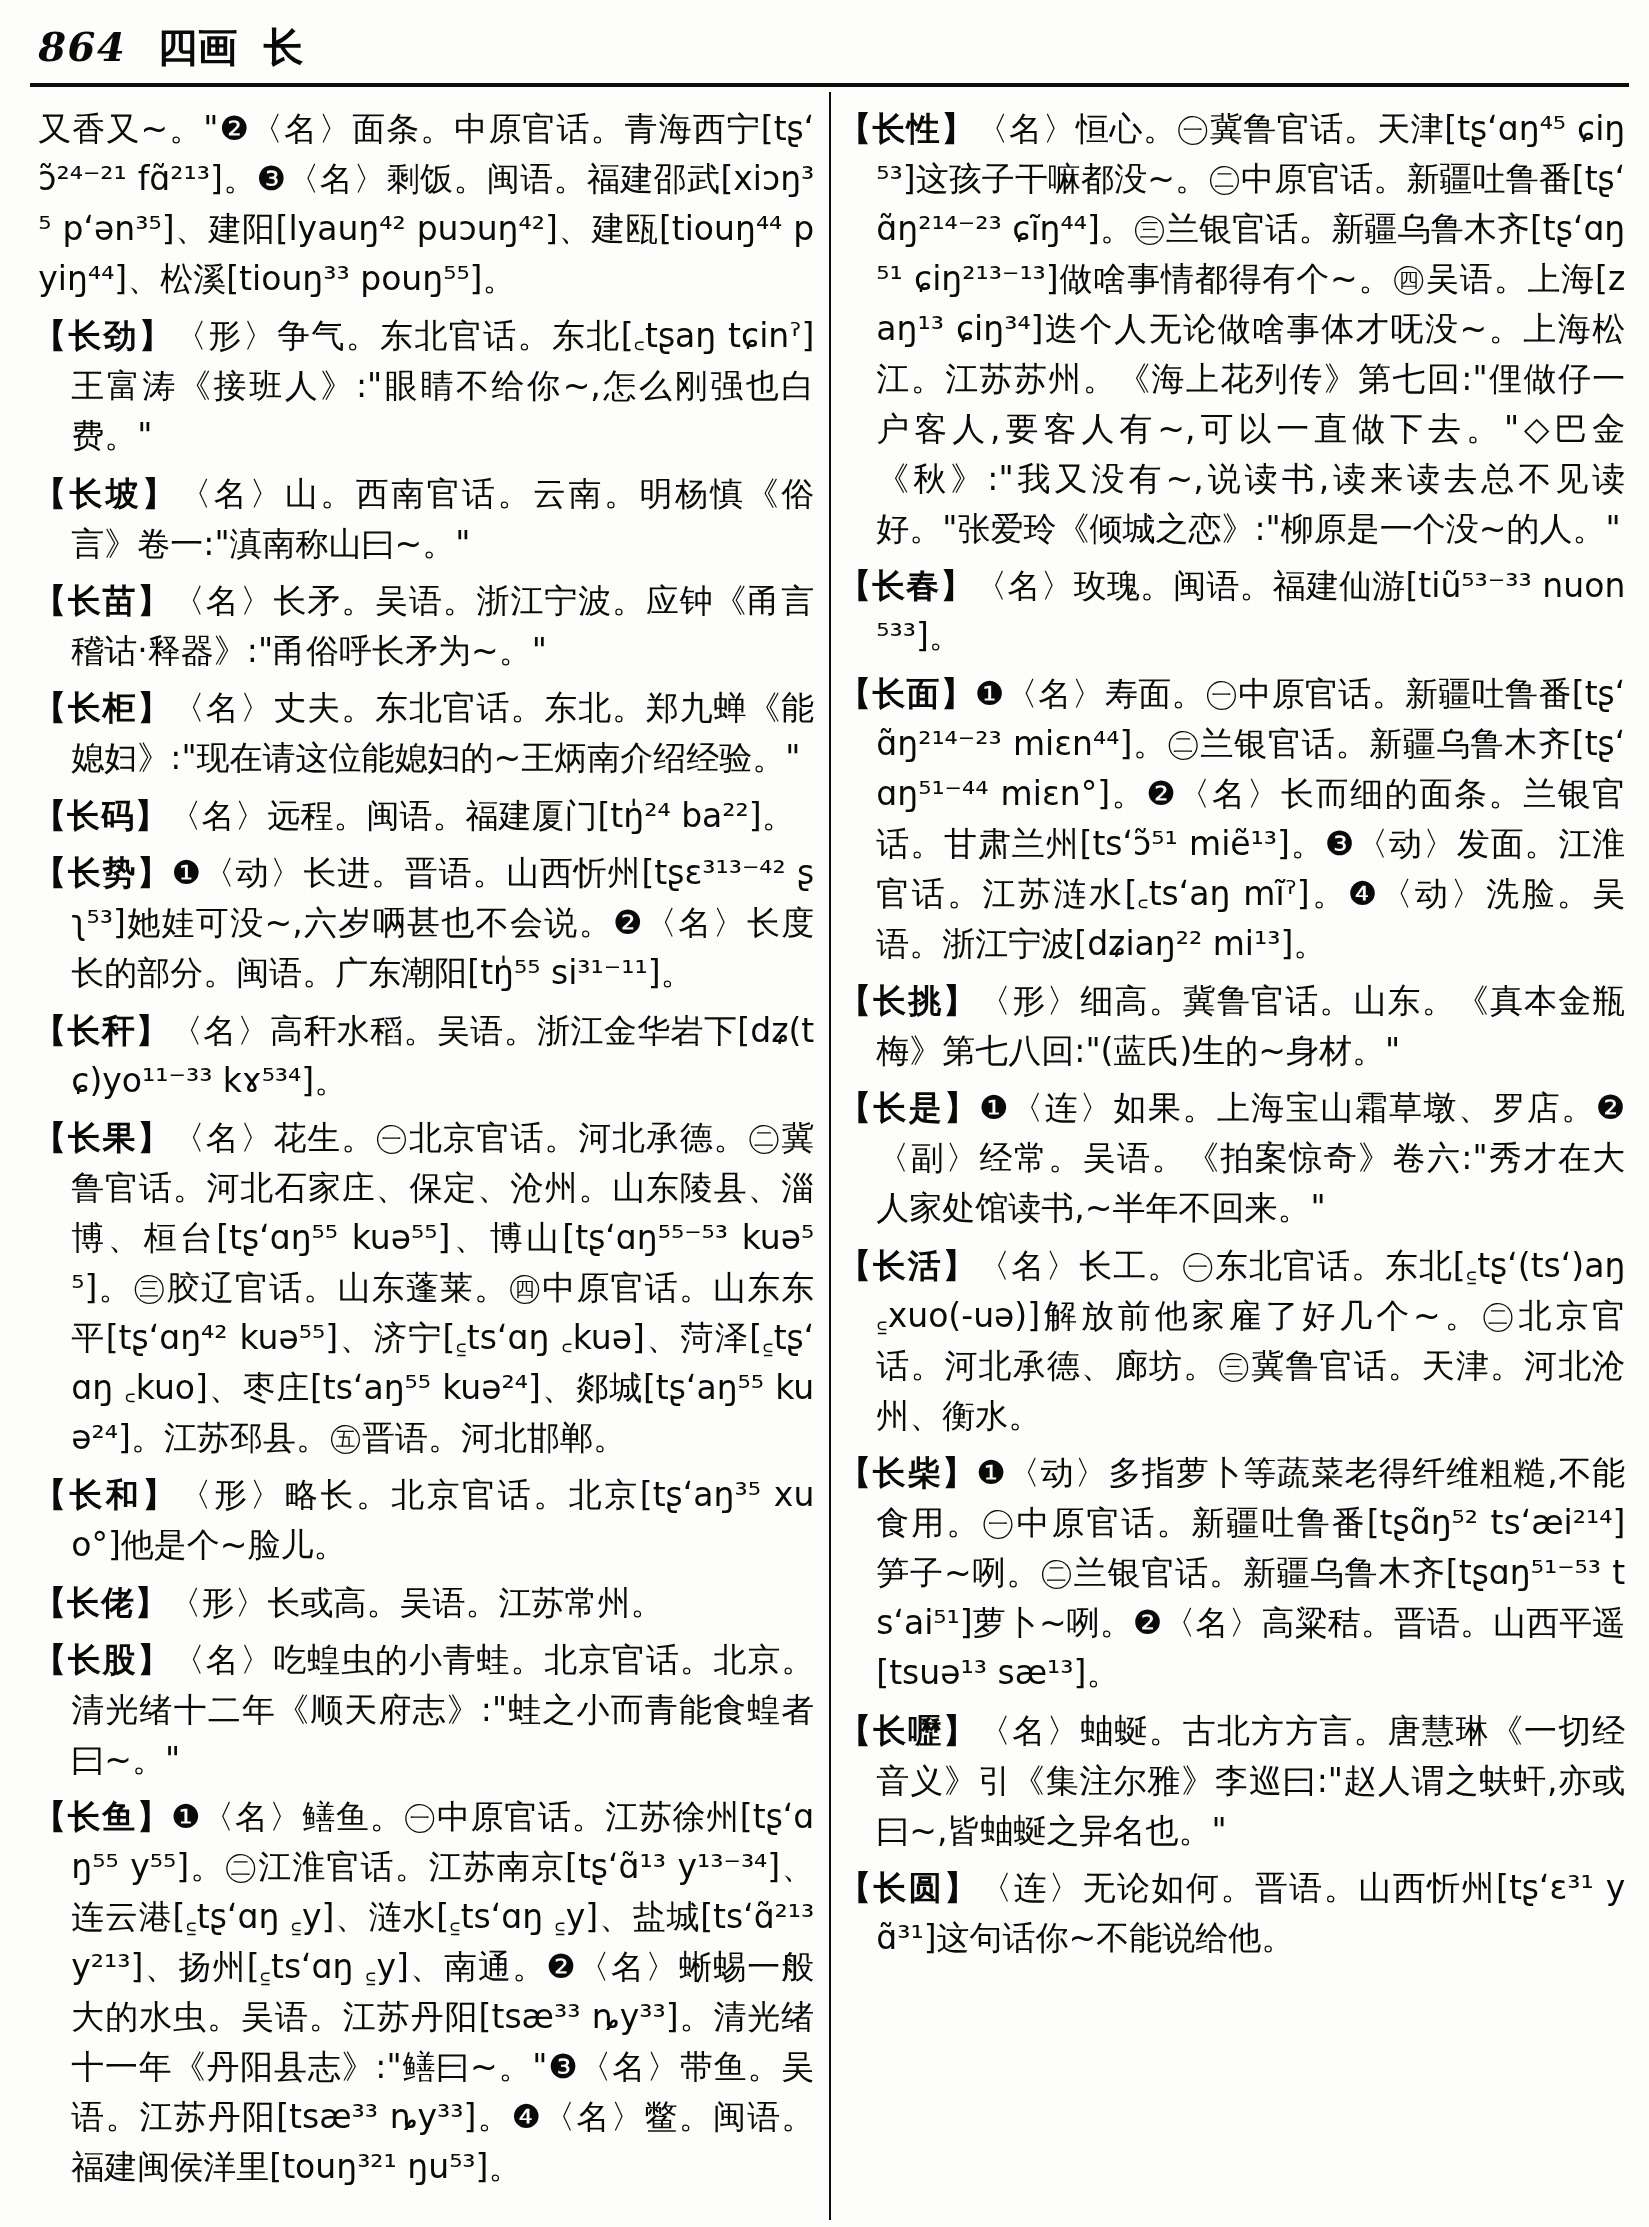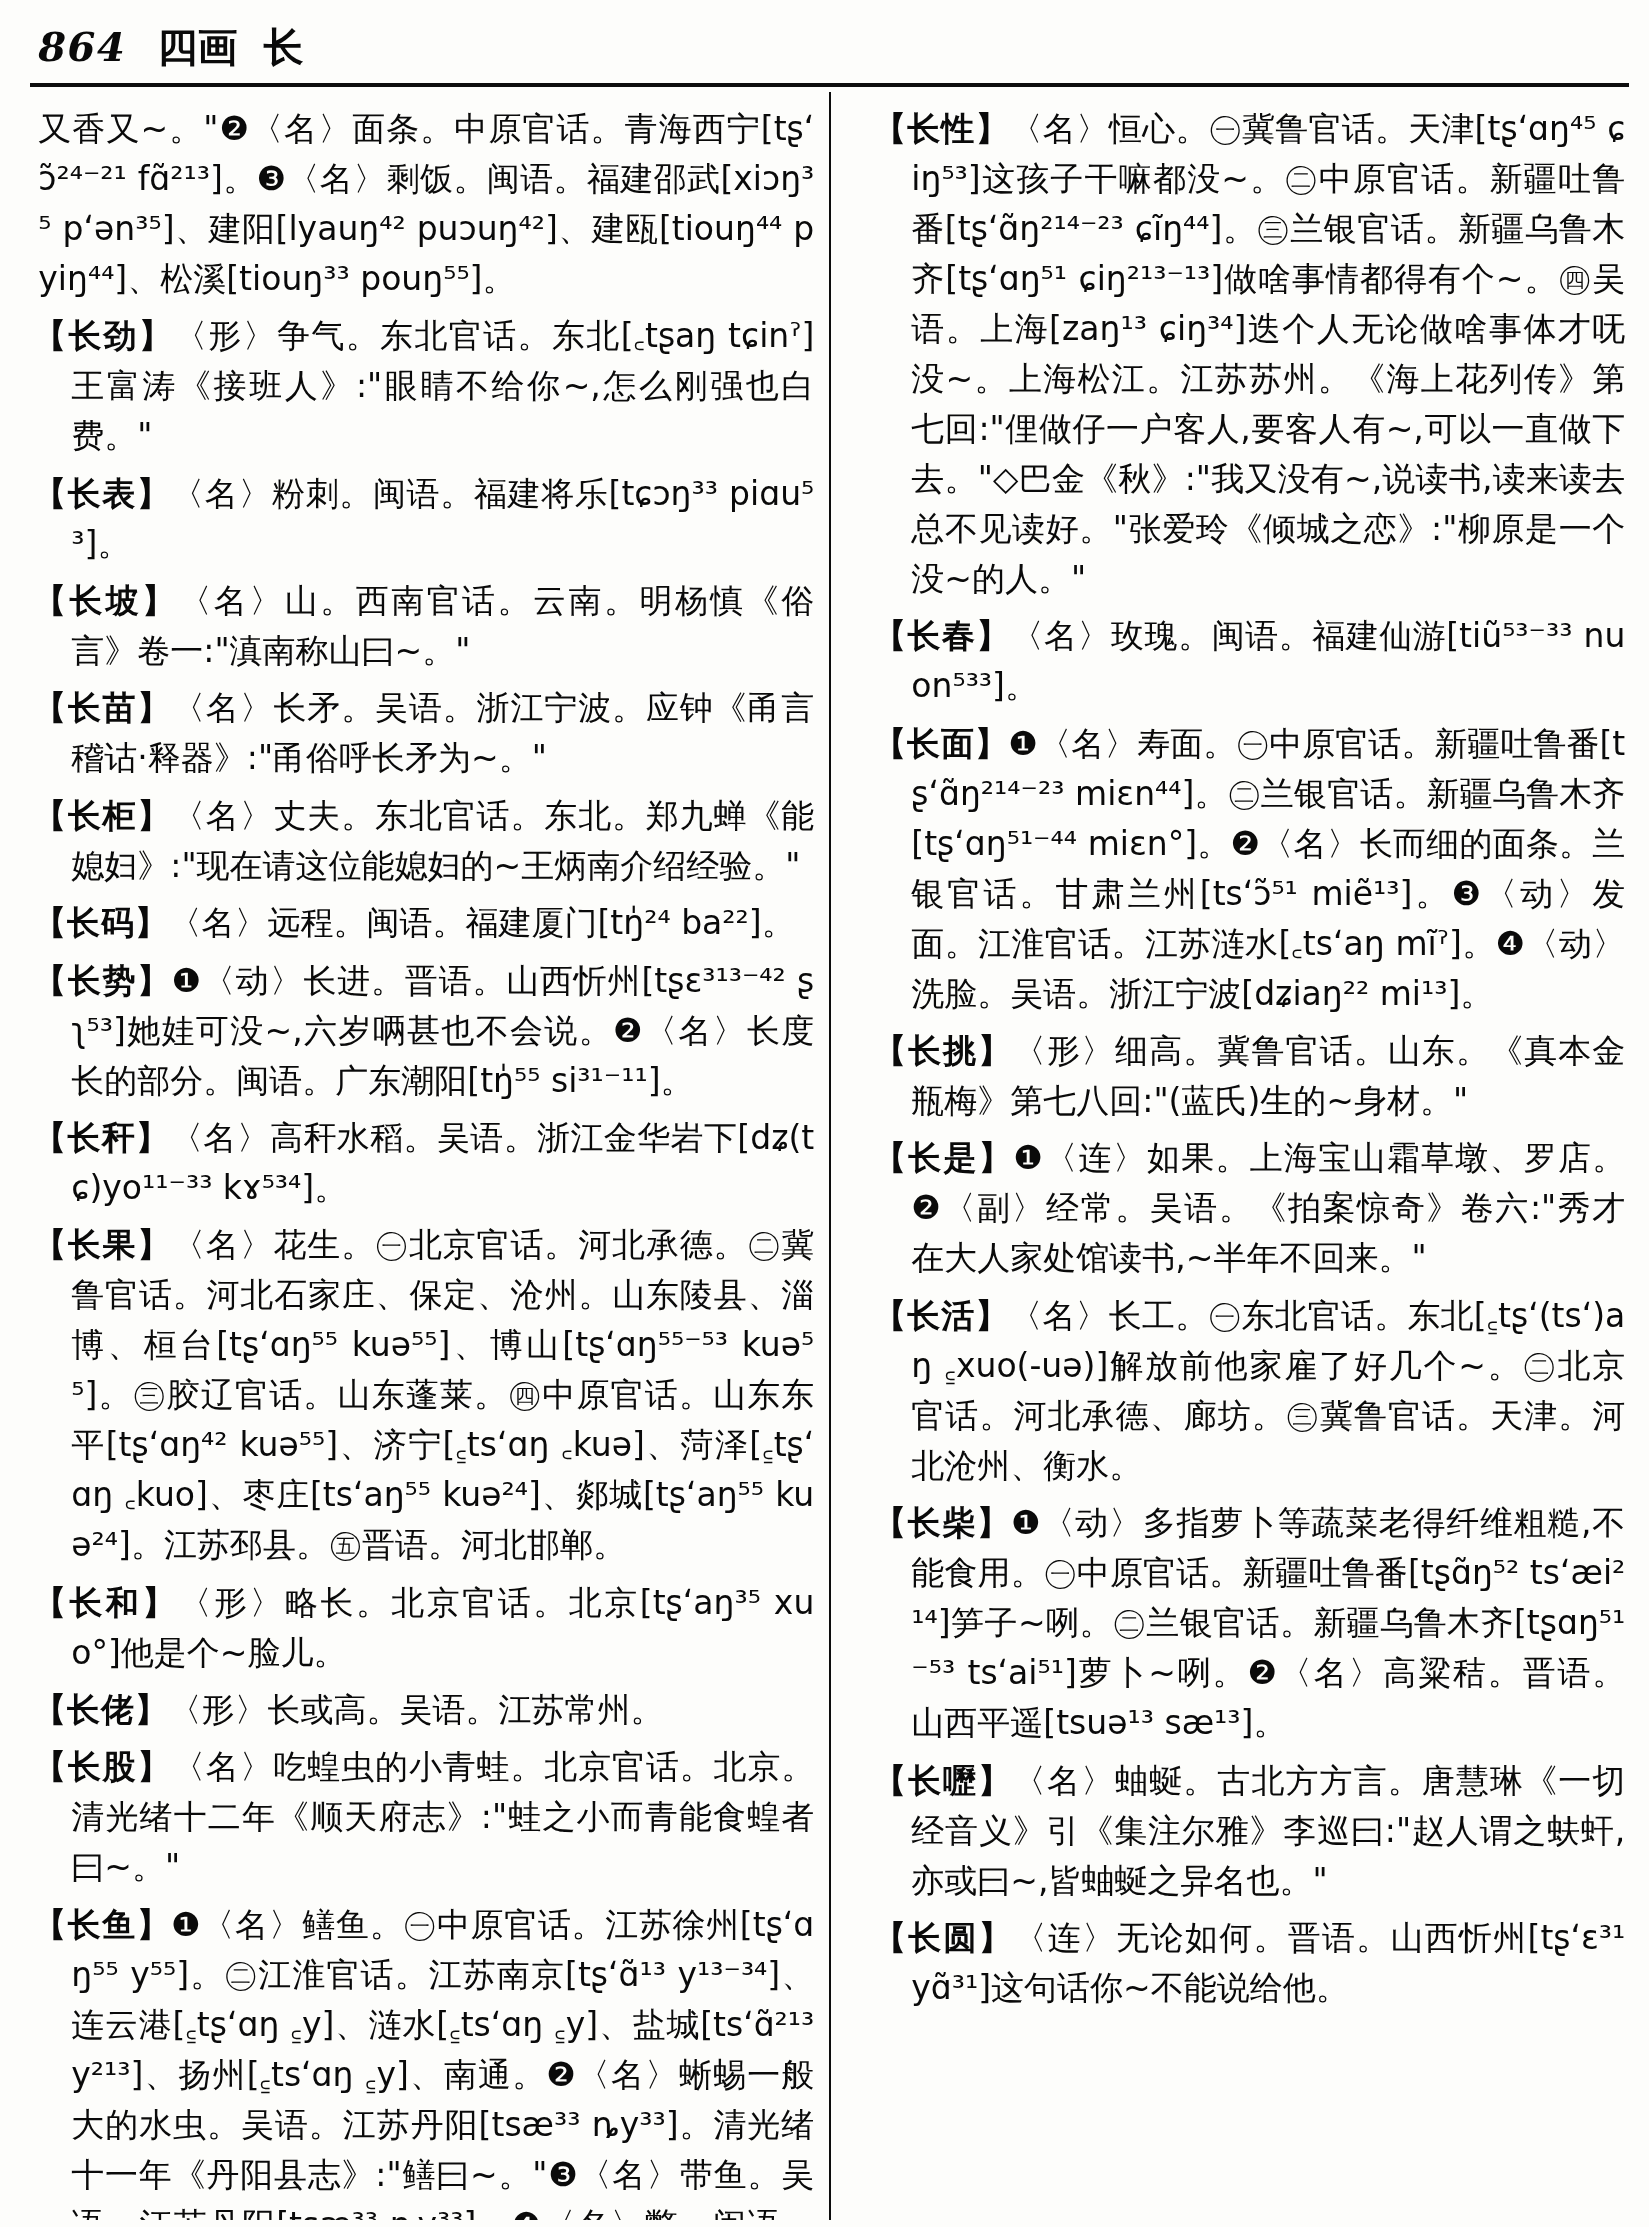--- a/index.html
+++ b/index.html
@@ -43,21 +43,21 @@
     height: 2128px;
   }
   .col {
     width: 50%;
     box-sizing: border-box;
     padding: 11.5px 15px 0 3.3px;
     overflow: hidden;
   }
   .col-right {
     border-left: 2.5px solid #0d0d0d;
-    padding-left: 42px;
+    padding-left: 7px;
     padding-right: 3.3px;
   }
   .entry {
     font-size: 33px;
     line-height: 50px;
     text-align: justify;
     padding-left: 38px;
     text-indent: -38px;
     margin: 0 0 7.4px 0;
     word-break: break-all;
@@ -75,21 +75,20 @@
   <div class="header">
     <span class="pagenum">864</span>
     <span class="section">四画</span>
     <span class="headchar">长</span>
   </div>
   <div class="rule"></div>
   <div class="columns">
     <div class="col col-left" id="col-left">
         <div class="entry cont"><span class="body">又香又~。"❷〈名〉面条。中原官话。青海西宁[tʂʻɔ̃²⁴⁻²¹ fɑ̃²¹³]。❸〈名〉剩饭。闽语。福建邵武[xiɔŋ³⁵ pʻən³⁵]、建阳[lyauŋ⁴² puɔuŋ⁴²]、建瓯[tiouŋ⁴⁴ pyiŋ⁴⁴]、松溪[tiouŋ³³ pouŋ⁵⁵]。</span></div>
         <div class="entry"><span class="hw">【长劲】</span><span class="body">〈形〉争气。东北官话。东北[꜀tʂaŋ tɕinˀ]王富涛《接班人》:"眼睛不给你~,怎么刚强也白费。"</span></div>
-        <div class="entry"><span class="hw">【长表】</span><span class="body">〈名〉粉刺。闽语。福建将乐[tɕɔŋ³³ piɑu⁵³]。</span></div>
         <div class="entry"><span class="hw">【长坡】</span><span class="body">〈名〉山。西南官话。云南。明杨慎《俗言》卷一:"滇南称山曰~。"</span></div>
         <div class="entry"><span class="hw">【长苗】</span><span class="body">〈名〉长矛。吴语。浙江宁波。应钟《甬言稽诂·释器》:"甬俗呼长矛为~。"</span></div>
         <div class="entry"><span class="hw">【长柜】</span><span class="body">〈名〉丈夫。东北官话。东北。郑九蝉《能媳妇》:"现在请这位能媳妇的~王炳南介绍经验。"</span></div>
         <div class="entry"><span class="hw">【长码】</span><span class="body">〈名〉远程。闽语。福建厦门[tŋ̍²⁴ ba²²]。</span></div>
         <div class="entry"><span class="hw">【长势】</span><span class="body">❶〈动〉长进。晋语。山西忻州[tʂɛ³¹³⁻⁴² ʂʅ⁵³]她娃可没~,六岁唡甚也不会说。❷〈名〉长度长的部分。闽语。广东潮阳[tŋ̍⁵⁵ si³¹⁻¹¹]。</span></div>
         <div class="entry"><span class="hw">【长秆】</span><span class="body">〈名〉高秆水稻。吴语。浙江金华岩下[dʑ(tɕ)yo¹¹⁻³³ kɤ⁵³⁴]。</span></div>
         <div class="entry"><span class="hw">【长果】</span><span class="body">〈名〉花生。㊀北京官话。河北承德。㊁冀鲁官话。河北石家庄、保定、沧州。山东陵县、淄博、桓台[tʂʻɑŋ⁵⁵ kuə⁵⁵]、博山[tʂʻɑŋ⁵⁵⁻⁵³ kuə⁵⁵]。㊂胶辽官话。山东蓬莱。㊃中原官话。山东东平[tʂʻɑŋ⁴² kuə⁵⁵]、济宁[꜁tsʻɑŋ ꜀kuə]、菏泽[꜁tʂʻɑŋ ꜀kuo]、枣庄[tsʻaŋ⁵⁵ kuə²⁴]、郯城[tʂʻaŋ⁵⁵ kuə²⁴]。江苏邳县。㊄晋语。河北邯郸。</span></div>
         <div class="entry"><span class="hw">【长和】</span><span class="body">〈形〉略长。北京官话。北京[tʂʻaŋ³⁵ xuo°]他是个~脸儿。</span></div>
         <div class="entry"><span class="hw">【长佬】</span><span class="body">〈形〉长或高。吴语。江苏常州。</span></div>
         <div class="entry"><span class="hw">【长股】</span><span class="body">〈名〉吃蝗虫的小青蛙。北京官话。北京。清光绪十二年《顺天府志》:"蛙之小而青能食蝗者曰~。"</span></div>

